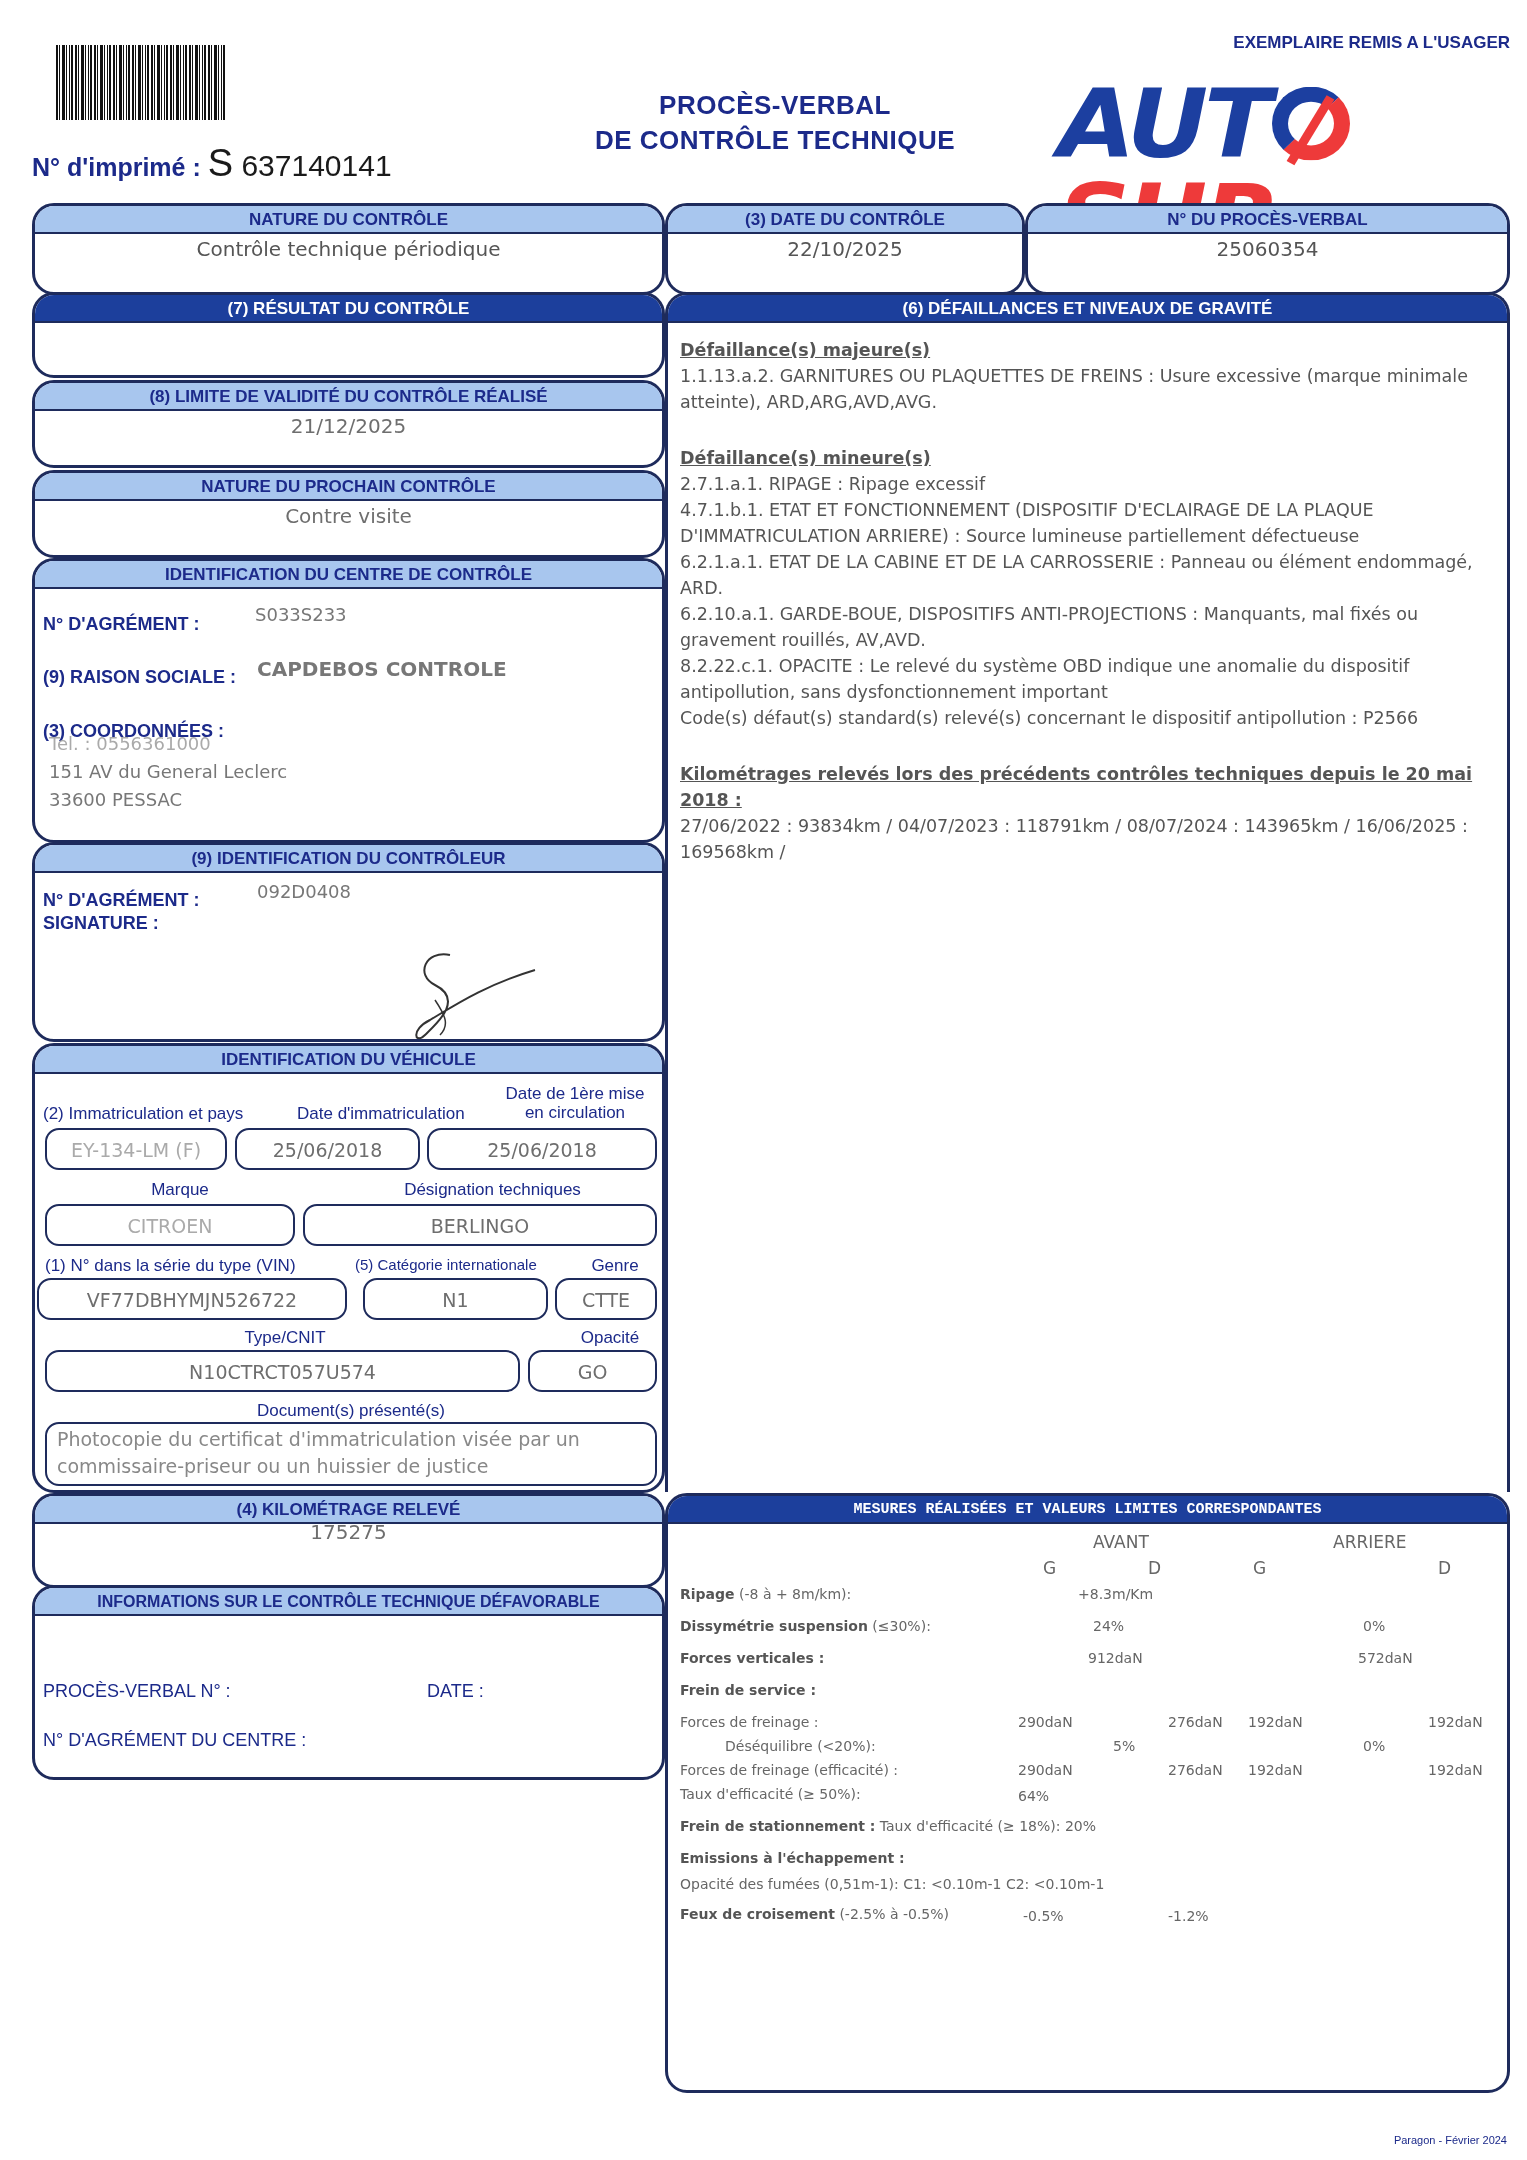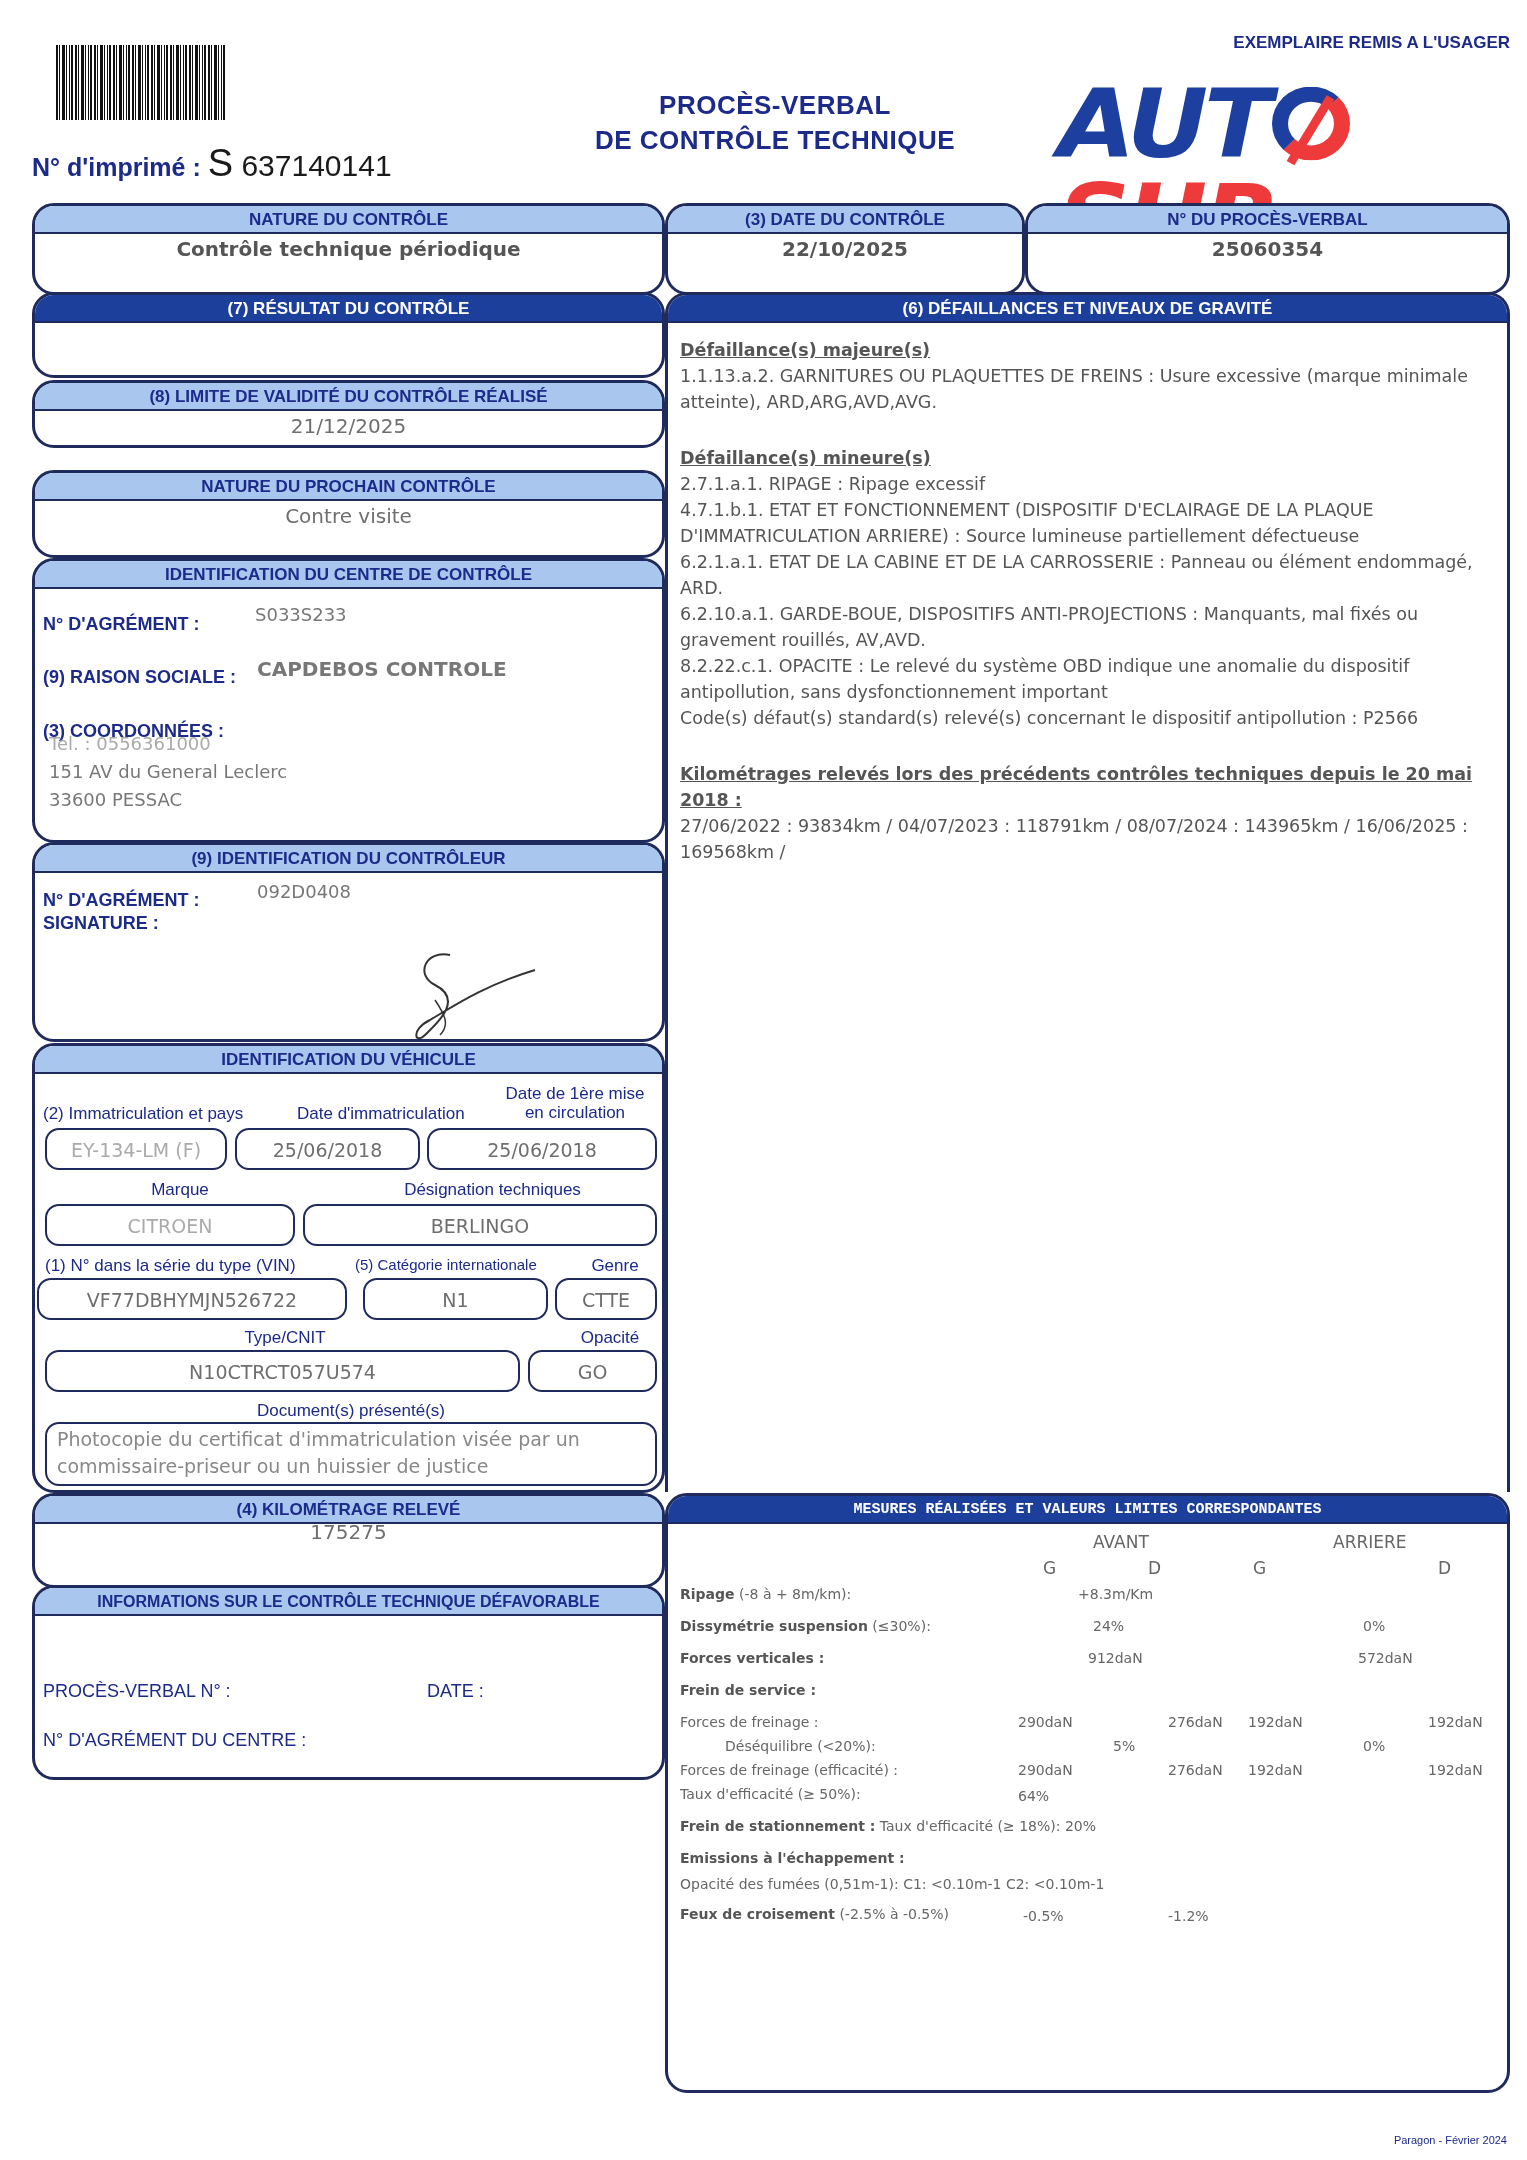--- a/index.html
+++ b/index.html
@@ -27,21 +27,21 @@
     border-left-color: #1c3fa0; border-top-color: #1c3fa0; position: relative; top: 4px; margin: 0 4px; }
   .logo .o::after { content: ""; position: absolute; left: 18px; top: -10px; width: 9px; height: 80px; background: #ee3a3a;
     transform: rotate(30deg); }
 
   
   .box { position: absolute; border: 3px solid #1e2b5c; border-radius: 22px; background: #fff; overflow: hidden; }
   .box .hdr { height: 28px; background: #a8c6ee; border-bottom: 2px solid #1e2b5c; text-align: center;
     font-size: 17px; font-weight: bold; color: #1c2a8a; line-height: 28px; white-space: nowrap; }
   .box .hdr.dark { background: #1c3f9c; color: #ffffff; }
   .val { text-align: center; font-family: "DejaVu Sans", sans-serif; color: #6e6e6e; font-size: 20px; padding-top: 3px; }
-  .val.bold { font-weight: bold; color: #555; }
+  .val.bold { font-weight: normal; color: #555; }
 
   .lbl { font-size: 18px; font-weight: bold; color: #1c2a8a; white-space: nowrap; }
   .data { font-family: "DejaVu Sans", sans-serif; color: #777; font-size: 18px; }
 
   
   .field { position: absolute; border: 2px solid #1e2b5c; border-radius: 14px; height: 42px; text-align: center;
     font-family: "DejaVu Sans", sans-serif; font-size: 19px; color: #6e6e6e; line-height: 40px; white-space: nowrap; overflow: hidden; }
   .flabel { position: absolute; font-size: 17px; color: #1c2a8a; text-align: center; white-space: nowrap; }
 
   
@@ -86,21 +86,21 @@
 
 <div class="box" style="left:1025px; top:203px; width:485px; height:92px;">
   <div class="hdr">N° DU PROCÈS-VERBAL</div>
   <div class="val bold">25060354</div>
 </div>
 
 <div class="box" style="left:32px; top:292px; width:633px; height:86px;">
   <div class="hdr dark">(7) RÉSULTAT DU CONTRÔLE</div>
 </div>
 
-<div class="box" style="left:32px; top:380px; width:633px; height:68px;">
+<div class="box" style="left:32px; top:380px; width:633px; height:88px;">
   <div class="hdr">(8) LIMITE DE VALIDITÉ DU CONTRÔLE RÉALISÉ</div>
   <div class="val">21/12/2025</div>
 </div>
 
 <div class="box" style="left:32px; top:470px; width:633px; height:88px;">
   <div class="hdr">NATURE DU PROCHAIN CONTRÔLE</div>
   <div class="val">Contre visite</div>
 </div>
 
 <div class="box" style="left:32px; top:558px; width:633px; height:285px;">

